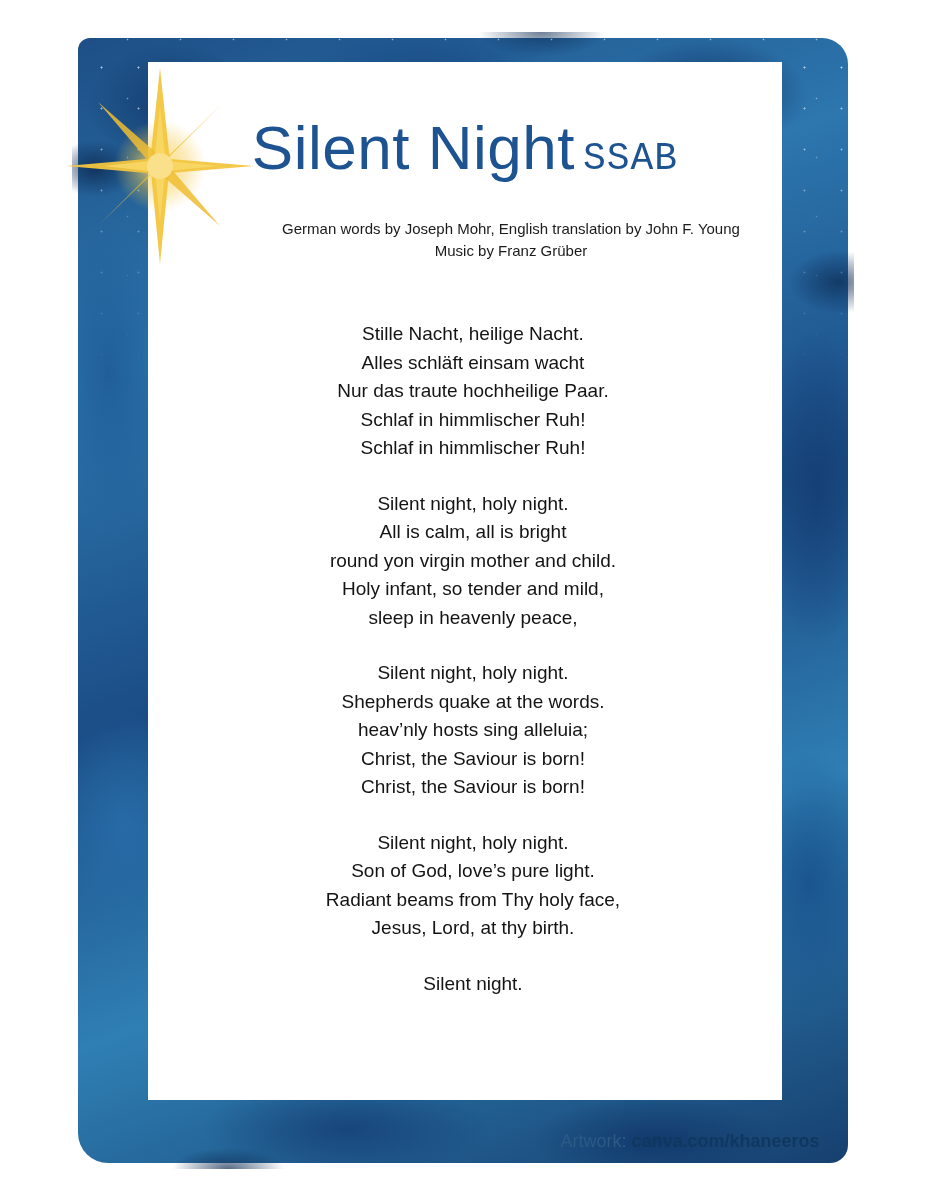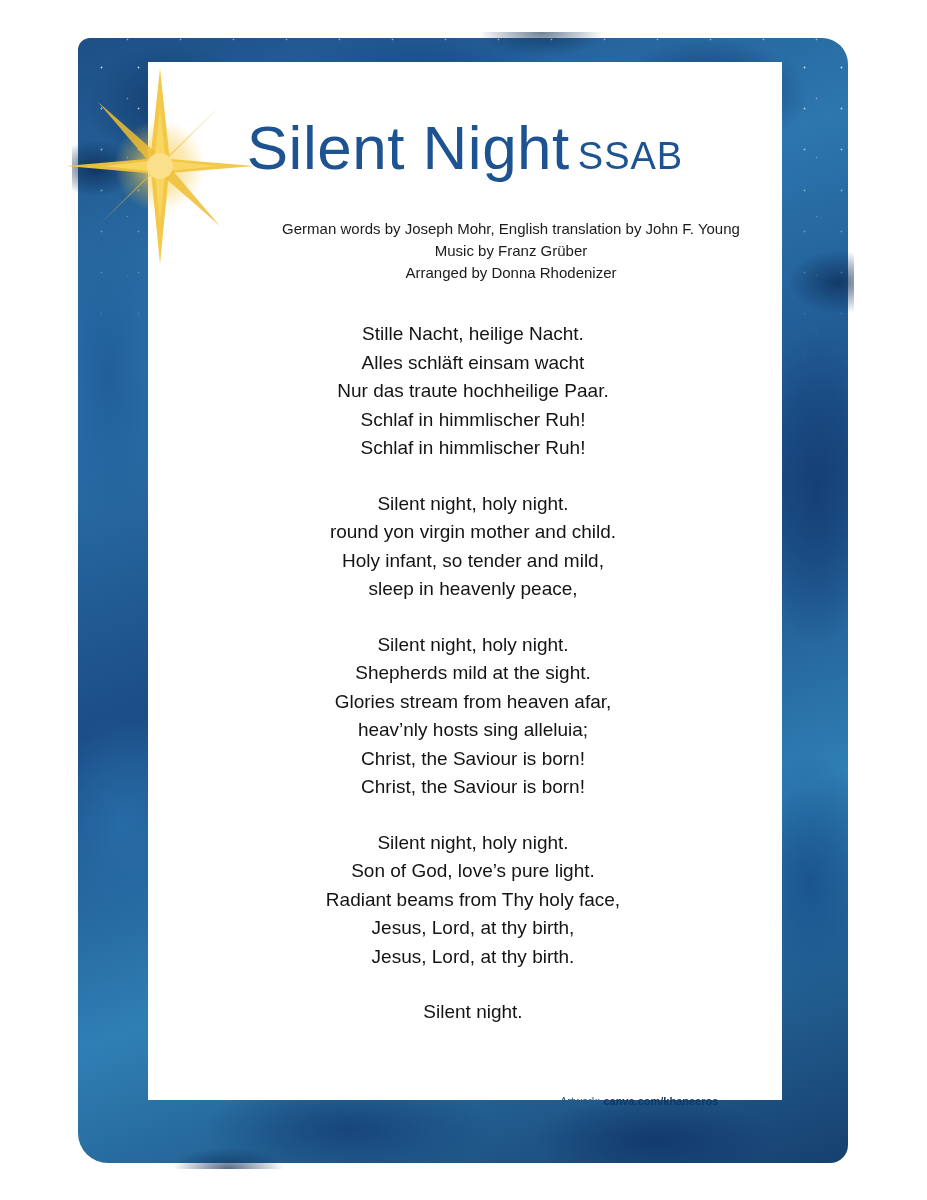--- a/index.html
+++ b/index.html
@@ -100,21 +100,21 @@
     white-space: nowrap;
   }
   .title-main {
     font-family: Liberation Sans, sans-serif;
     font-size: 62px;
     font-weight: 400;
     color: #1d5391;
     letter-spacing: 0.5px;
   }
   .title-suffix {
-    font-family: Liberation Sans, sans-serif;
+    font-family: Liberation Mono, monospace;
     font-size: 38px;
     font-weight: 400;
     color: #1d5391;
     letter-spacing: 1px;
     margin-left: 8px;
   }
 
   
   .credits {
     position: absolute;
@@ -139,24 +139,24 @@
     line-height: 28.5px;
   }
   .stanza { margin-bottom: 27px; }
   .stanza:last-child { margin-bottom: 16px; }
   .line { white-space: nowrap; padding-left: 16px; }
 
   
   .artwork {
     position: absolute;
     left: 560px;
-    top: 1095px;
+    top: 1131px;
     width: 260px;
-    text-align: left;
-    font-size: 11px;
+    text-align: center;
+    font-size: 18px;
     color: #20486f;
   }
   .artwork .label { color: #2c5a86; }
   .artwork .link {
     color: #10375f;
     font-weight: bold;
     text-decoration: none;
   }
 </style>
 </head>
@@ -191,54 +191,52 @@
     </svg>
   </div>
 
   <div class="title-row">
     <span class="title-main">Silent Night</span><span class="title-suffix">SSAB</span>
   </div>
 
   <div class="credits">
     <div>German words by Joseph Mohr, English translation by John F. Young</div>
     <div>Music by Franz Grüber</div>
-    <div>Arranged by Donna Rhodenizer</div>
   </div>
 
   <div class="lyrics">
 
     <div class="stanza">
       <div class="line">Stille Nacht, heilige Nacht.</div>
       <div class="line">Alles schläft einsam wacht</div>
       <div class="line">Nur das traute hochheilige Paar.</div>
       <div class="line">Schlaf in himmlischer Ruh!</div>
       <div class="line">Schlaf in himmlischer Ruh!</div>
     </div>
 
     <div class="stanza">
       <div class="line">Silent night, holy night.</div>
+      <div class="line">All is calm, all is bright</div>
       <div class="line">round yon virgin mother and child.</div>
       <div class="line">Holy infant, so tender and mild,</div>
       <div class="line">sleep in heavenly peace,</div>
     </div>
 
     <div class="stanza">
       <div class="line">Silent night, holy night.</div>
-      <div class="line">Shepherds mild at the sight.</div>
-      <div class="line">Glories stream from heaven afar,</div>
+      <div class="line">Shepherds quake at the words.</div>
       <div class="line">heav’nly hosts sing alleluia;</div>
       <div class="line">Christ, the Saviour is born!</div>
       <div class="line">Christ, the Saviour is born!</div>
     </div>
 
     <div class="stanza">
       <div class="line">Silent night, holy night.</div>
       <div class="line">Son of God, love’s pure light.</div>
       <div class="line">Radiant beams from Thy holy face,</div>
-      <div class="line">Jesus, Lord, at thy birth,</div>
       <div class="line">Jesus, Lord, at thy birth.</div>
     </div>
 
     <div class="stanza">
       <div class="line">Silent night.</div>
     </div>
 
   </div>
 
   <div class="artwork">

